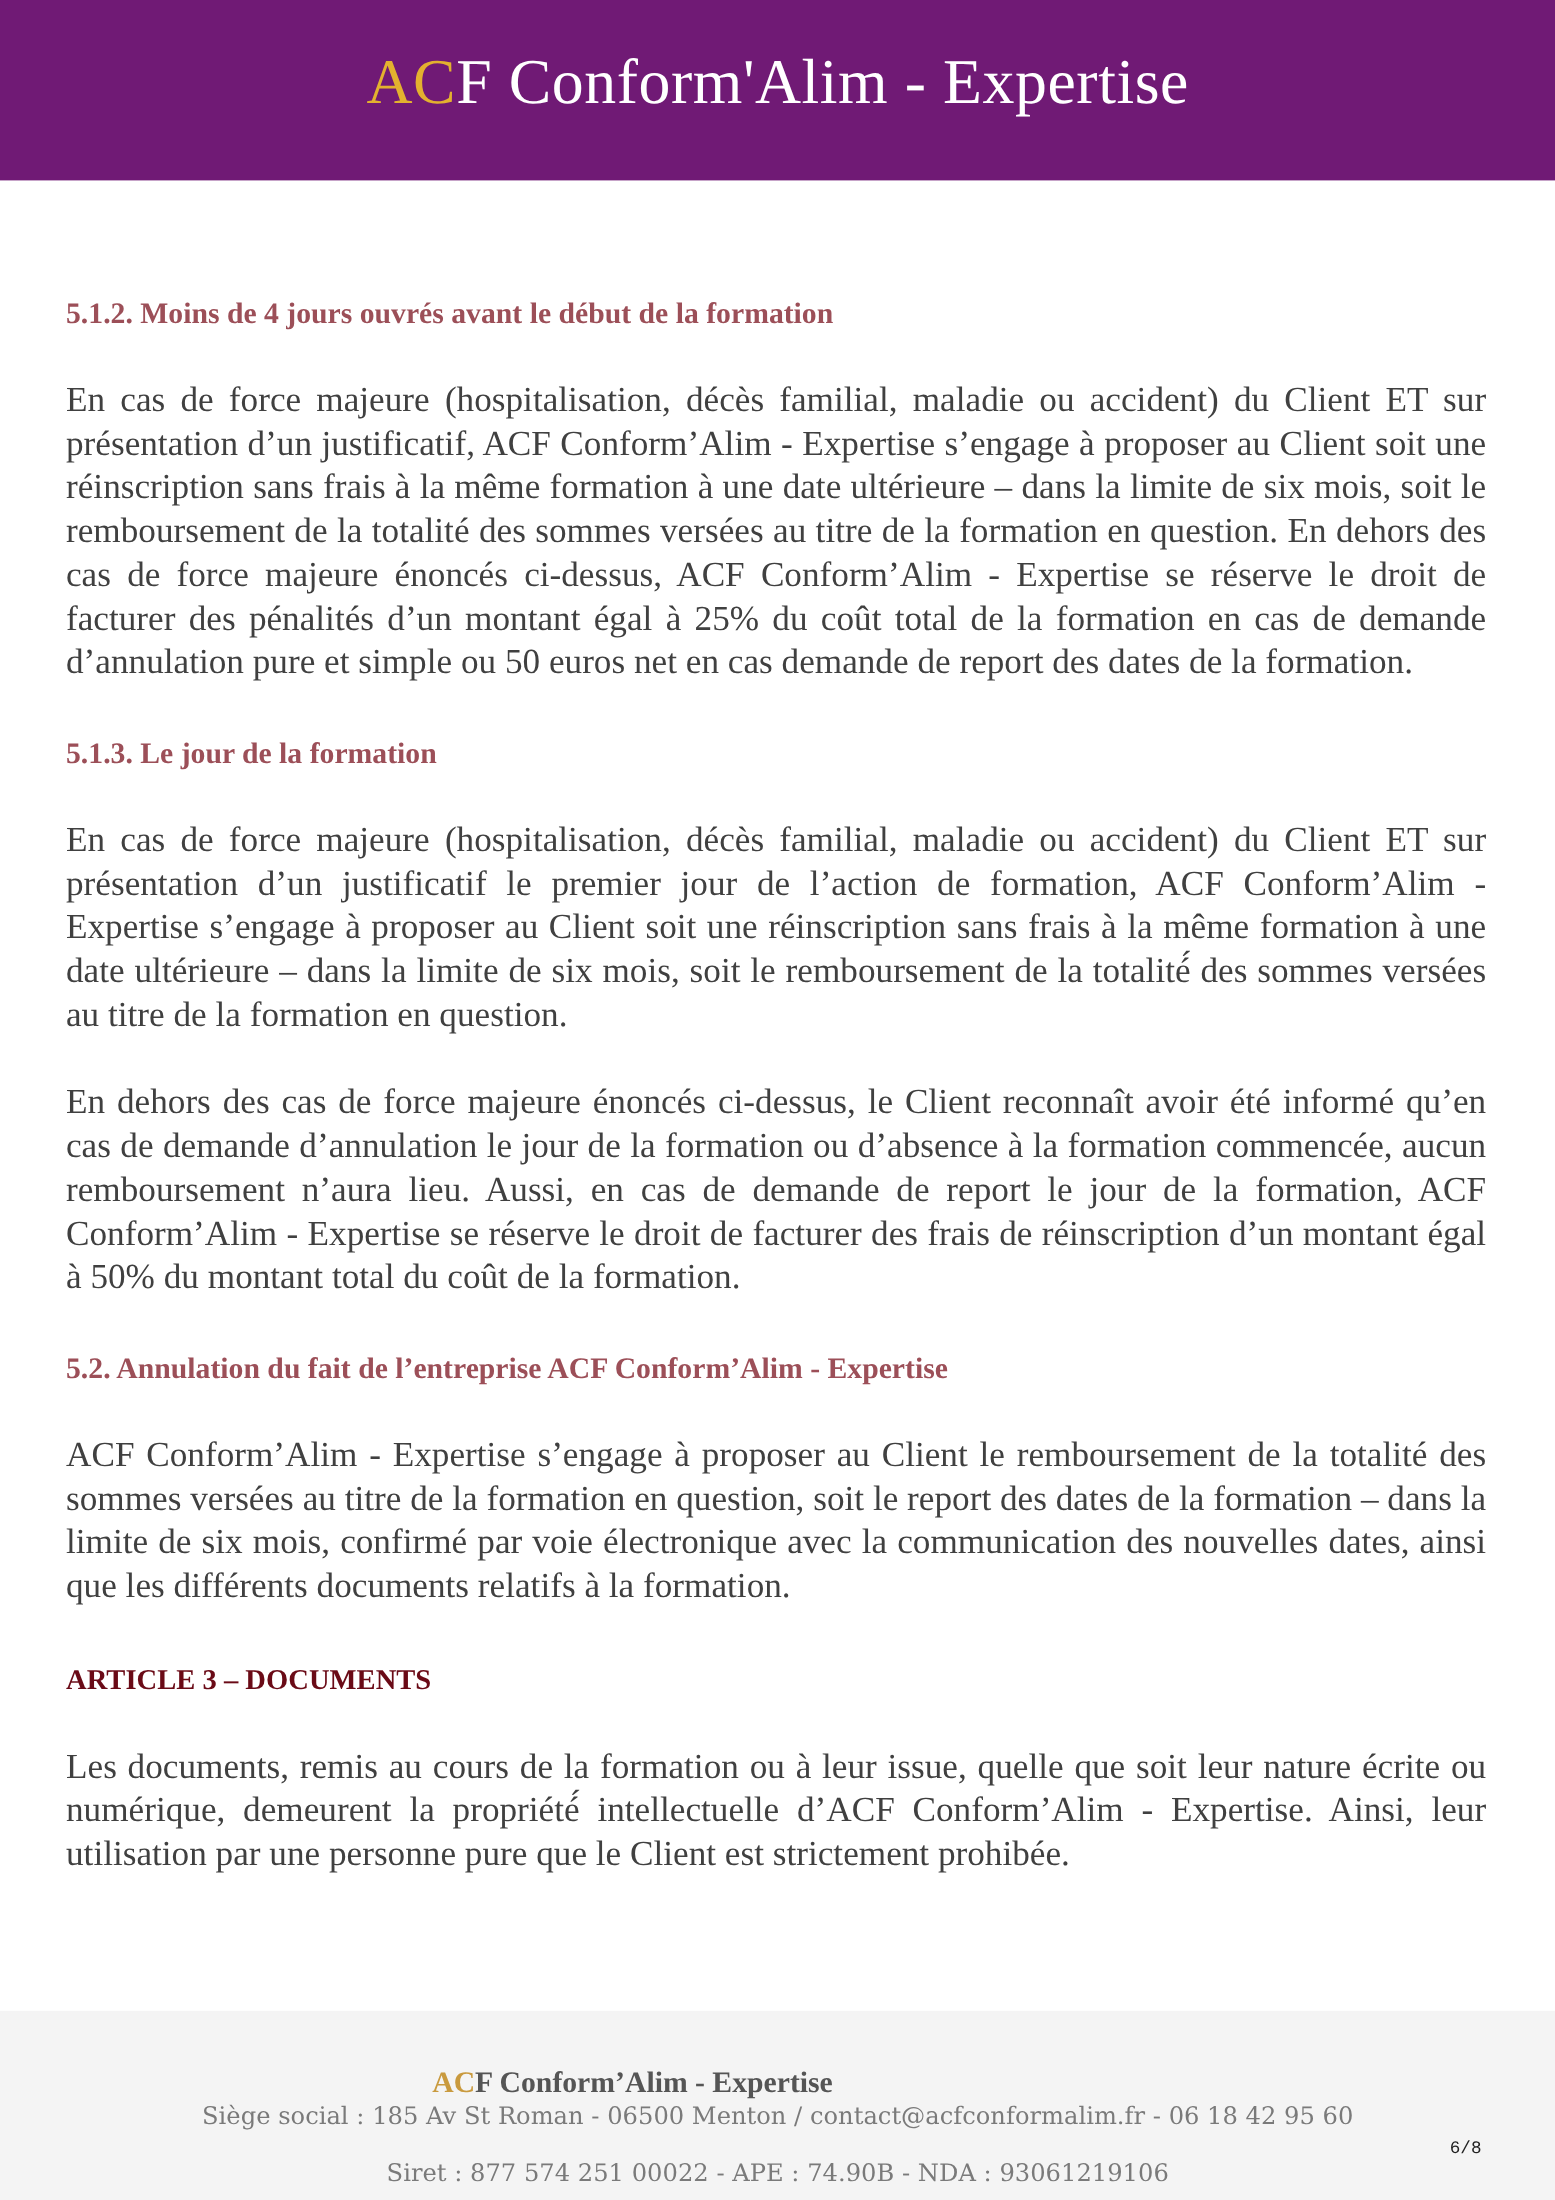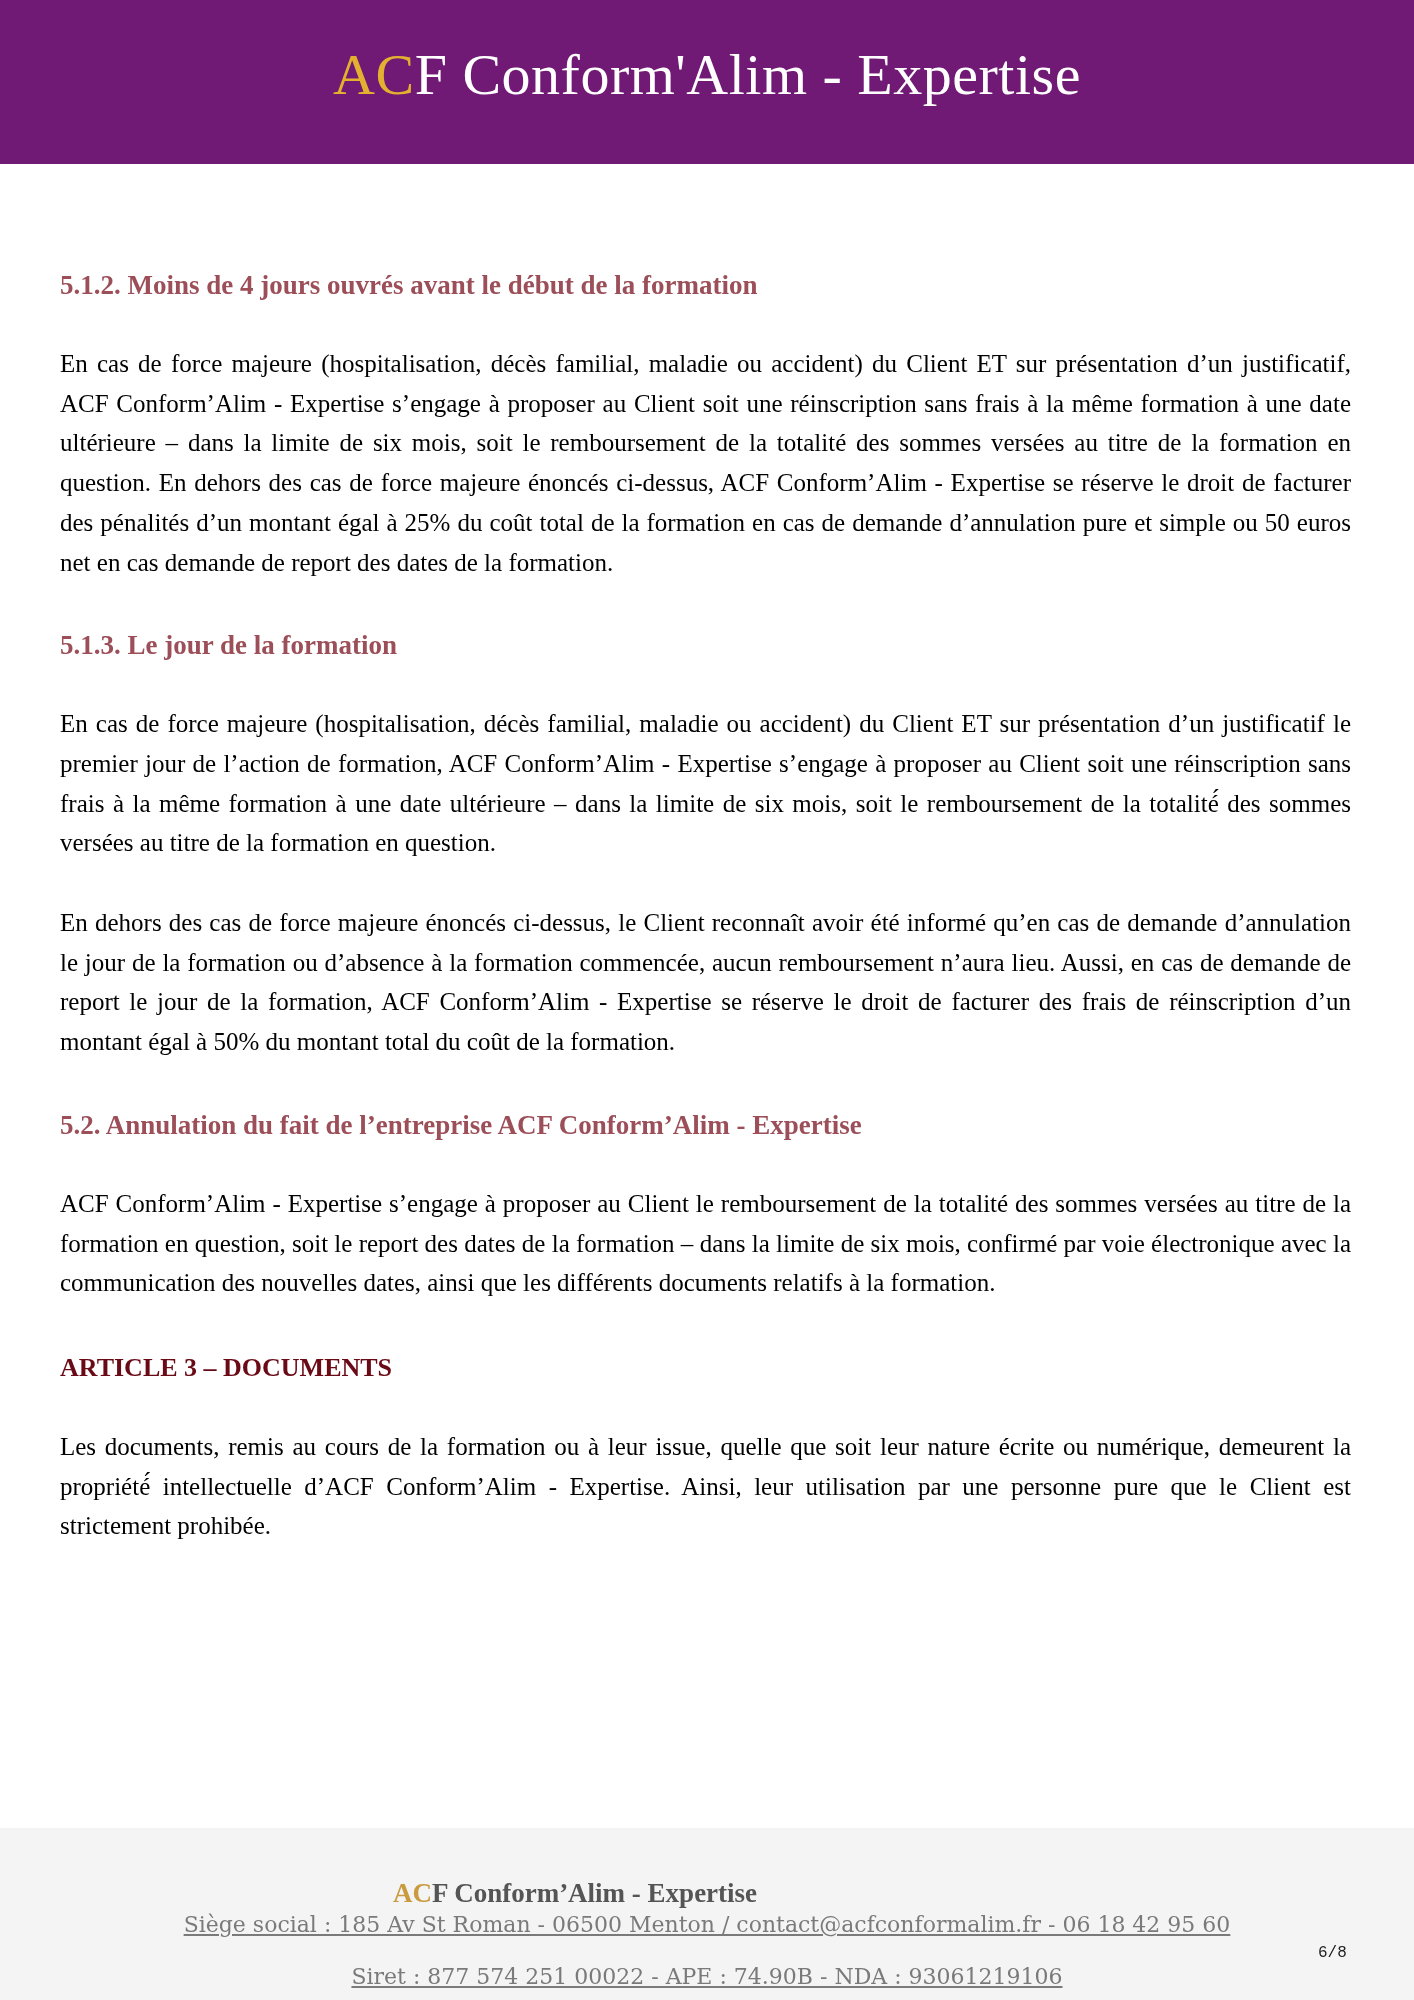--- a/index.html
+++ b/index.html
@@ -26,38 +26,38 @@
       font-weight: bold; font-size: 27px; color: #9c4f58;
       line-height: 34px;
     }
     .h-article {
       font-family: "Liberation Serif", "DejaVu Serif", serif;
       font-weight: bold; font-size: 26px; color: #6a0a16;
       line-height: 34px;
     }
     .para {
       font-family: "Liberation Serif", "DejaVu Serif", serif;
-      font-size: 25px; line-height: 39.7px; color: #000000;
+      font-size: 32px; line-height: 39.7px; color: #404040;
       text-align: justify; text-align-last: left;
     }
 
     .footer {
       position: absolute; left: 0; top: 1828px; width: 1414px; height: 172px;
       background: #f4f4f4;
     }
     .footer-title {
       position: absolute; left: 0; width: 1150px; top: 50px; text-align: center;
       font-family: "Liberation Serif", "DejaVu Serif", serif;
       font-weight: bold; font-size: 27px; color: #555555;
     }
     .footer-title .accent { color: #c99a3e; }
     .footer-line {
       position: absolute; left: 0; width: 1414px; text-align: center;
       font-family: "DejaVu Serif", "Liberation Serif", serif;
-      font-size: 22px; color: #7a7a7a; text-decoration: underline;
+      font-size: 22px; color: #7a7a7a;
     }
     .footer-line.l1 { top: 84px; }
     .footer-line.l2 { top: 116px; margin-top: 20px; }
     .page-number {
       position: absolute; left: 1318px; top: 116px;
       font-family: Liberation Mono, monospace;
       font-size: 16px; color: #222222;
     }
   </style>
 </head>

